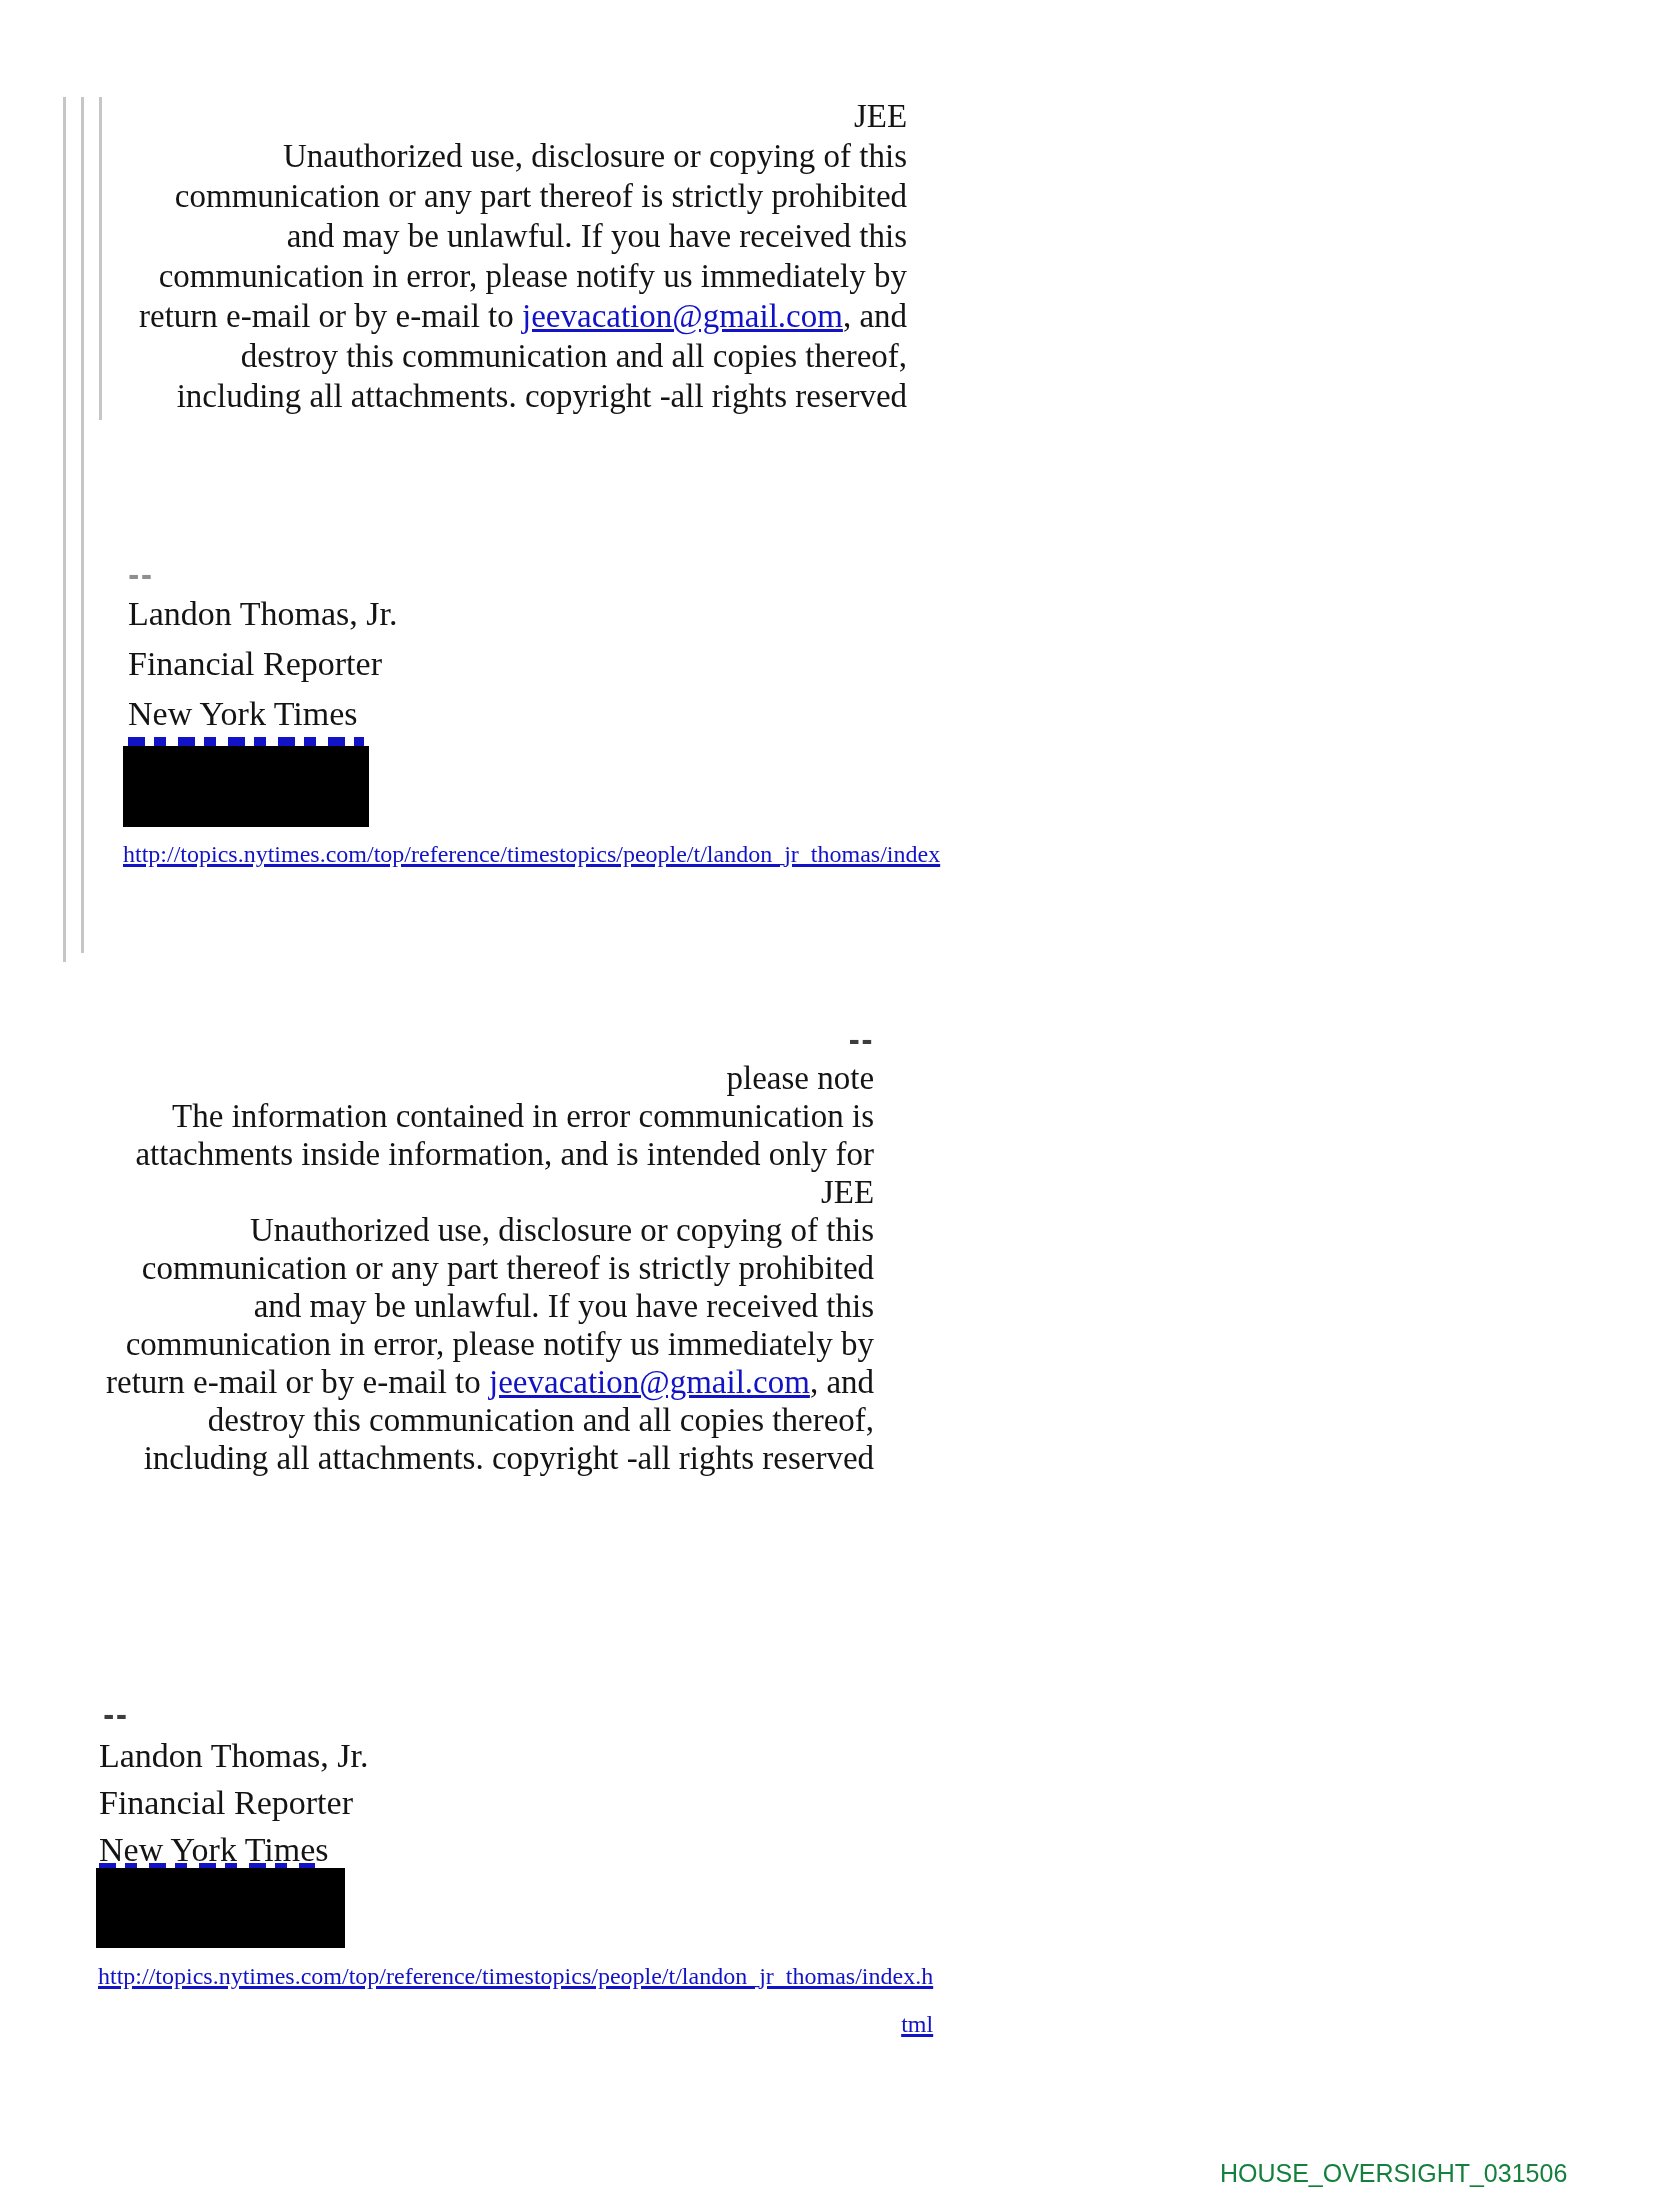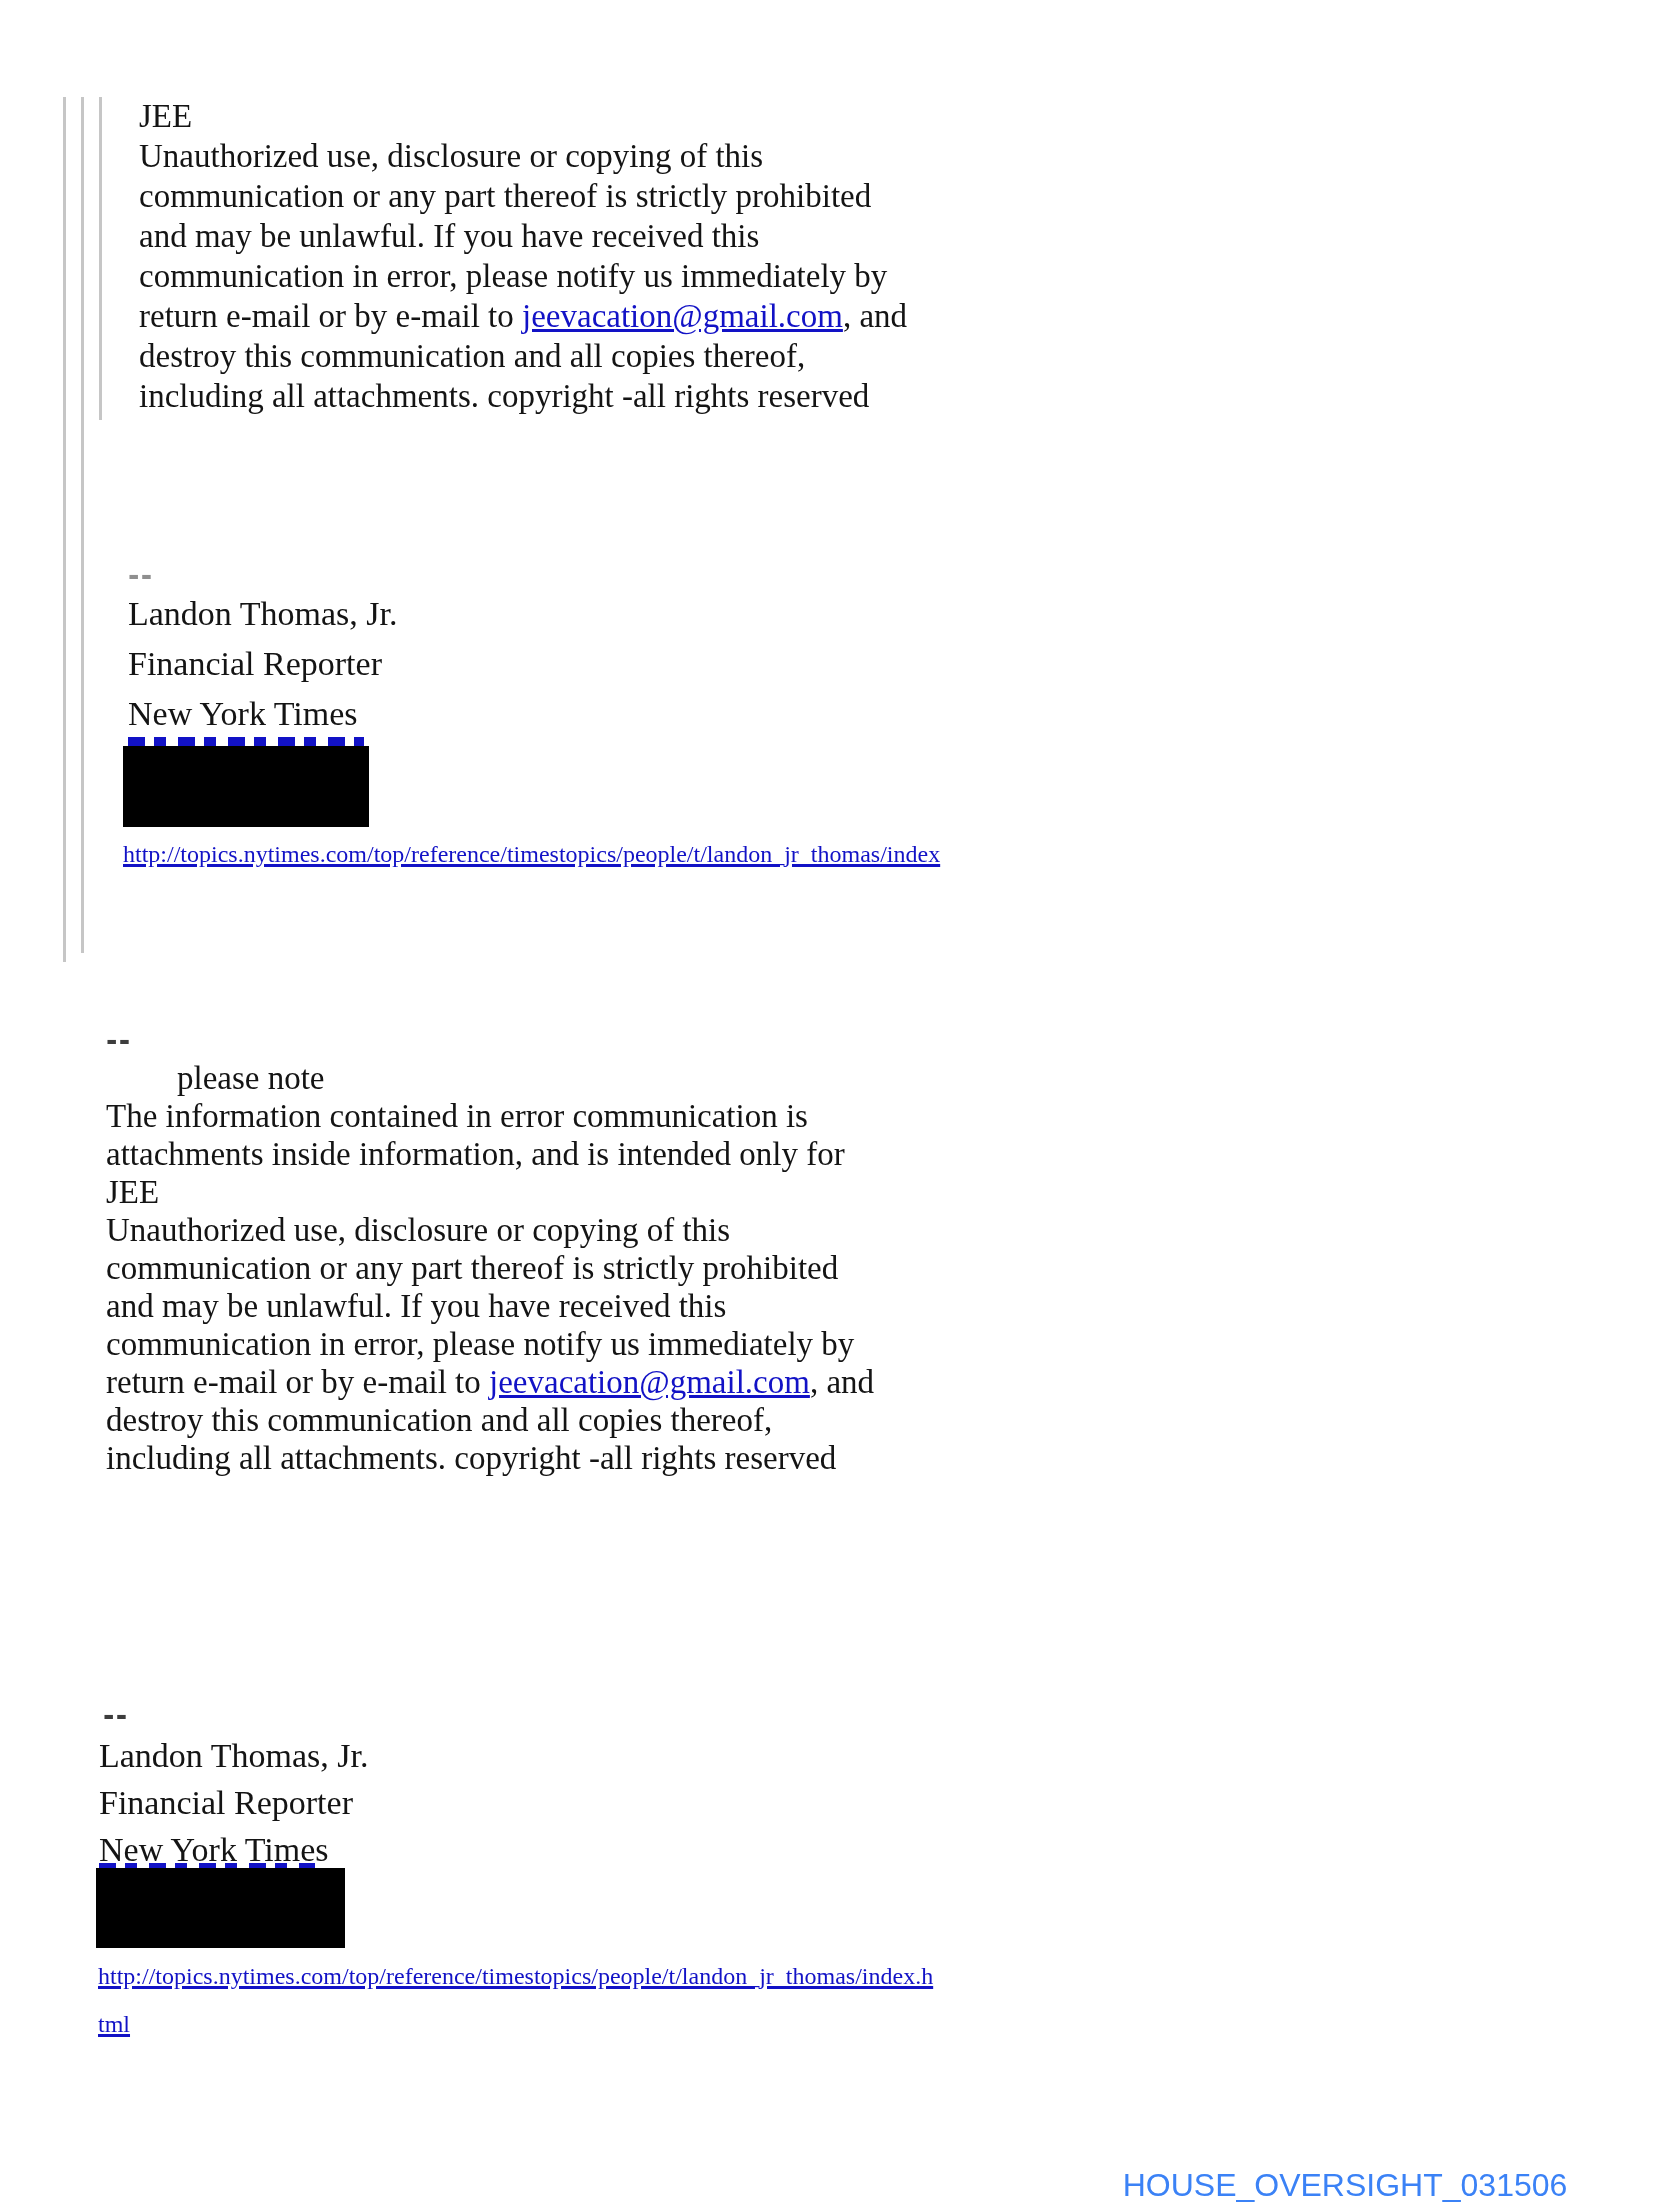--- a/index.html
+++ b/index.html
@@ -13,20 +13,21 @@
   }
   html,body{margin:0;padding:0;}
   .page{
     position:relative;
     width:1583px;
     height:2205px;
     background:var(--page_bg);
     overflow:hidden;
     font-family:"Liberation Serif", serif;
     color:var(--text);
+    text-align:right;
   }
   
   .qbar{position:absolute;top:97px;width:2.6px;background:var(--quote_bar_gray);}
   .qbar1{left:63px;height:865px;}
   .qbar2{left:81px;height:856px;}
   .qbar3{left:99px;height:323px;}
 
   
   .quoted-block{
     position:absolute;left:139px;top:96px;
@@ -82,23 +83,22 @@
   }
   .url-block a{
     color:var(--link_blue);
     text-decoration:underline;
     text-decoration-thickness:2.6px;
   }
 
   .stamp{
     position:absolute;right:15.7px;top:2159px;
     font-family:"Liberation Sans", sans-serif;
-    font-size:32px;color:#3b82f6;
+    font-size:25px;color:#15803d;
     white-space:nowrap;
-    margin-top:8px;
   }
 </style>
 </head>
 <body>
 
 <div class="page">
 
   <div class="qbar qbar1"></div>
   <div class="qbar qbar2"></div>
   <div class="qbar qbar3"></div>

